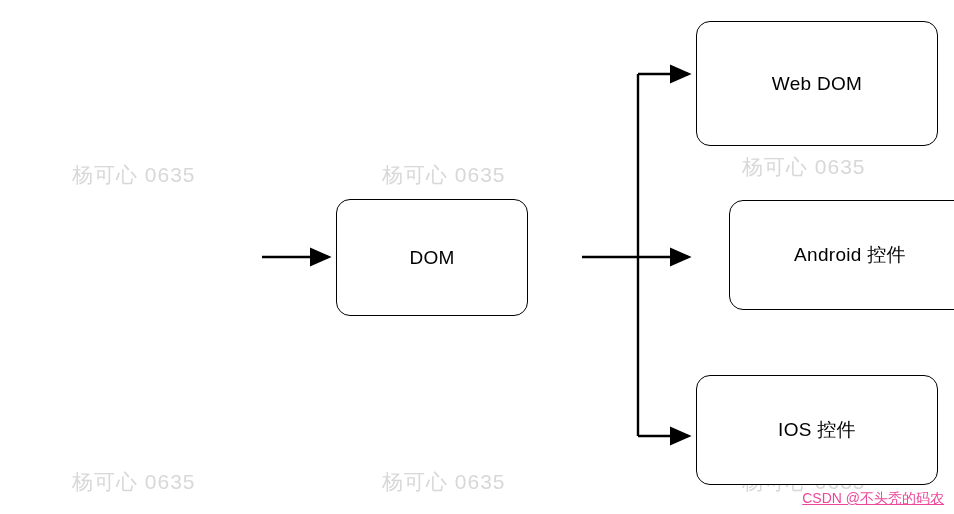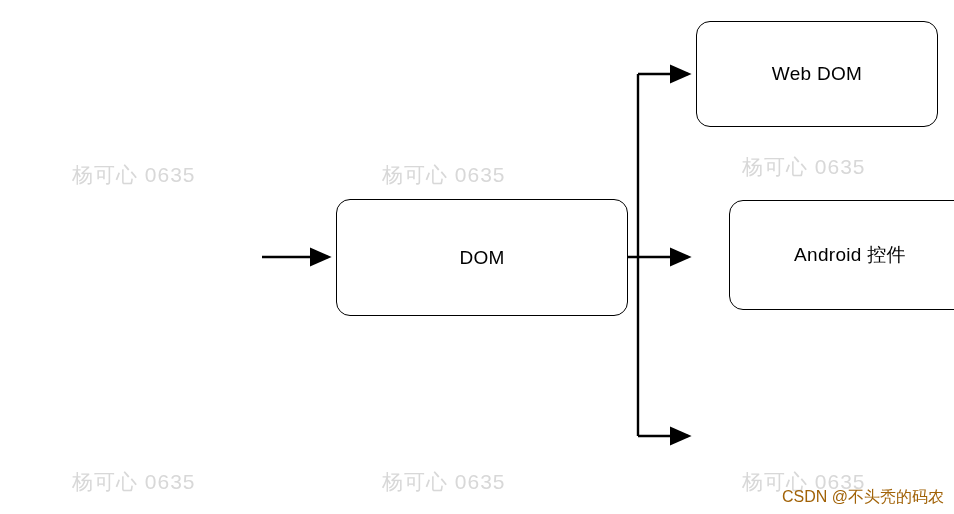--- a/index.html
+++ b/index.html
@@ -25,22 +25,22 @@
     background: #ffffff;
     display: flex;
     align-items: center;
     justify-content: center;
     font-size: 19px;
     color: #000000;
     letter-spacing: 0.3px;
     z-index: 3;
   }
   .node-code   { left: 16px;  top: 199px; width: 244px; height: 117px; }
-  .node-dom    { left: 336px; top: 199px; width: 292px; height: 117px; }
-  .node-web    { left: 696px; top: 21px;  width: 242px; height: 106px; }
+  .node-dom    { left: 336px; top: 199px; width: 192px; height: 117px; }
+  .node-web    { left: 696px; top: 21px;  width: 242px; height: 125px; }
   .node-android{ left: 696px; top: 200px; width: 242px; height: 110px; margin-left: 33px; }
   .node-ios    { left: 696px; top: 375px; width: 242px; height: 110px; }
 
   .edge-svg {
     position: absolute;
     left: 0;
     top: 0;
     width: 954px;
     height: 514px;
     z-index: 2;
@@ -61,25 +61,26 @@
   .wm2 { left: 382px; top: 148px; }
   .wm3 { left: 742px; top: 140px; }
   .wm4 { left: 72px;  top: 455px; }
   .wm5 { left: 382px; top: 455px; }
   .wm6 { left: 742px; top: 455px; }
 
   .credit {
     position: absolute;
     right: 10px;
     bottom: 6px;
-    font-size: 16px;
-    color: #a16207;
+    font-size: 14px;
+    color: #ec4899;
     white-space: nowrap;
     z-index: 4;
     user-select: none;
+    text-decoration: underline;
   }
 </style>
 </head>
 <body>
 
 <div id="canvas">
 
   <div class="watermark wm1">杨可心 0635</div>
   <div class="watermark wm2">杨可心 0635</div>
   <div class="watermark wm3">杨可心 0635</div>
@@ -109,15 +110,18 @@
 
   <div class="node node-dom">
     <span>DOM</span>
   </div>
   <div class="node node-web">
     <span>Web DOM</span>
   </div>
   <div class="node node-android">
     <span>Android 控件</span>
   </div>
+  <div class="node node-ios">
+    <span>IOS 控件</span>
+  </div>
 
   <div class="credit">CSDN @不头秃的码农</div>
 </div>
 
 </body></html>

